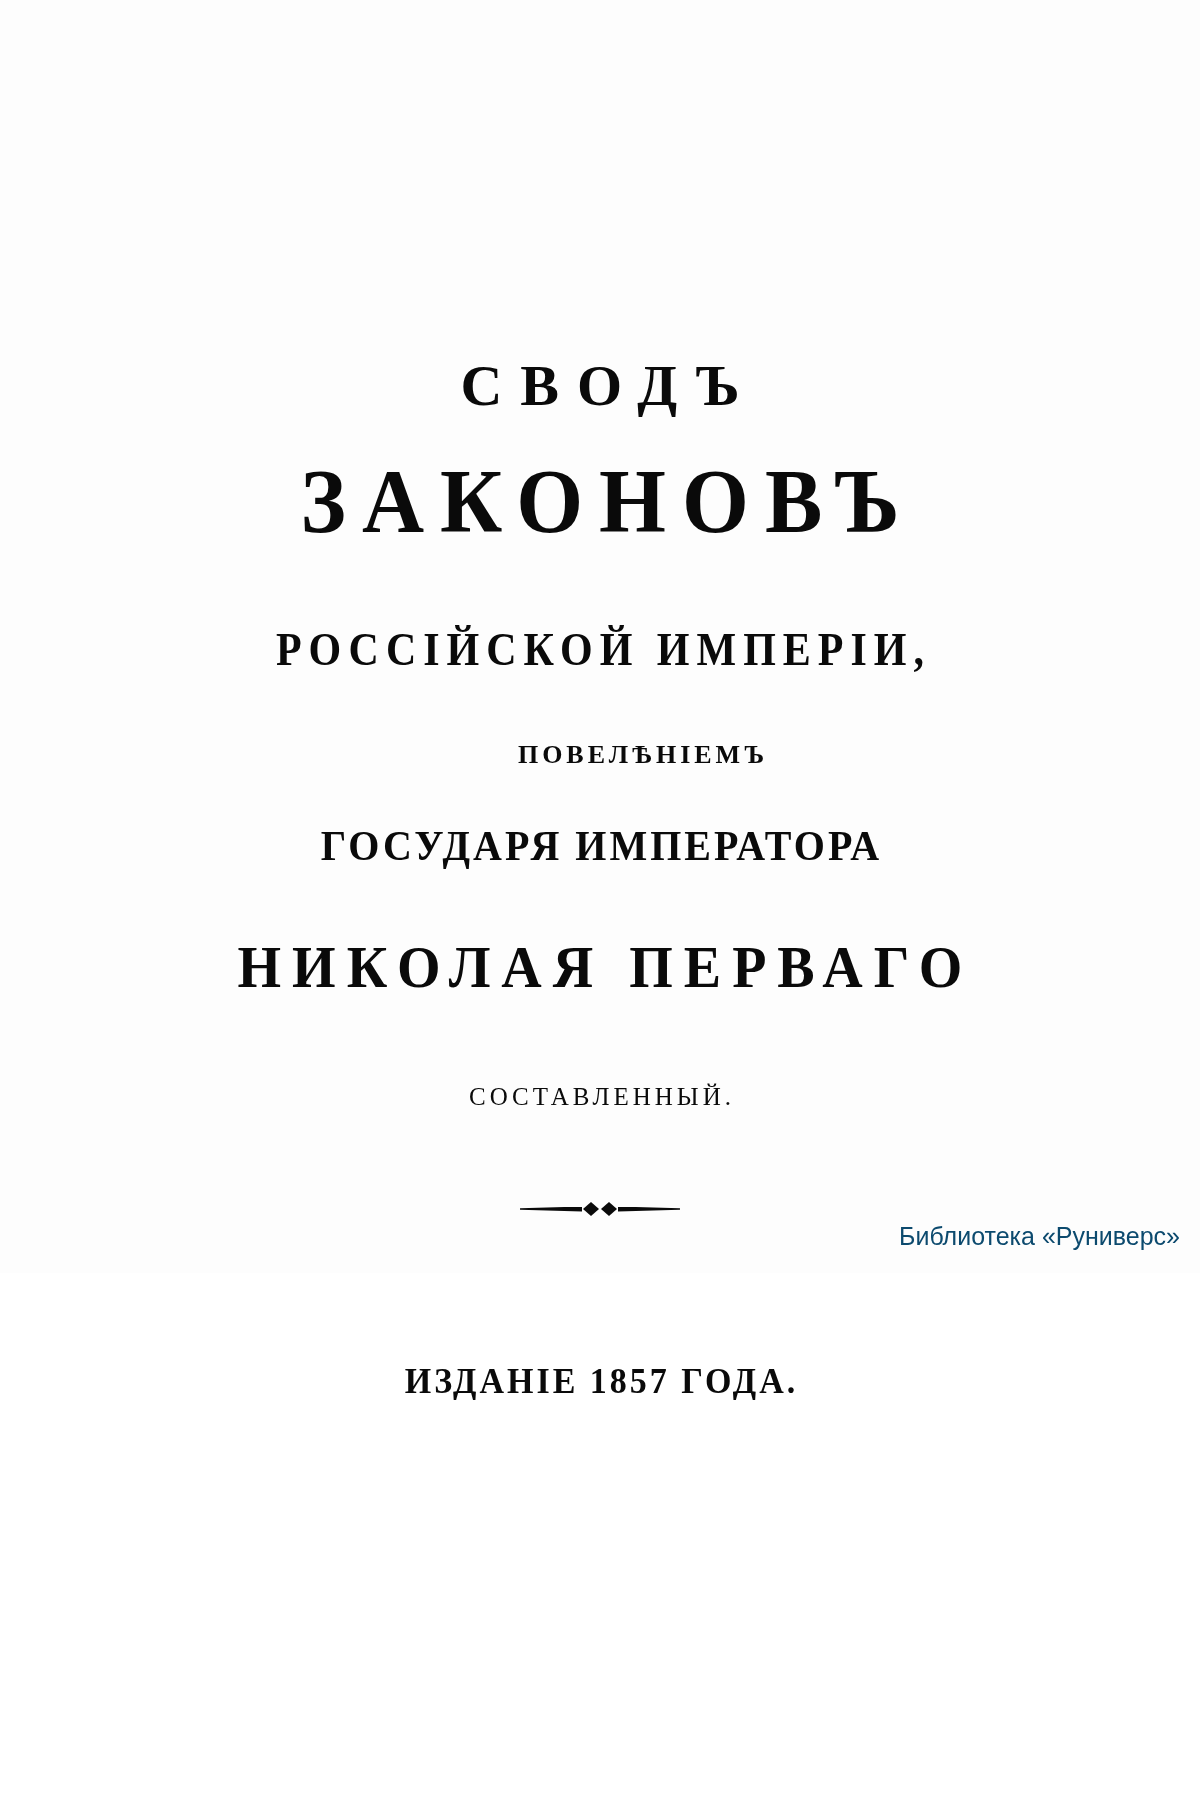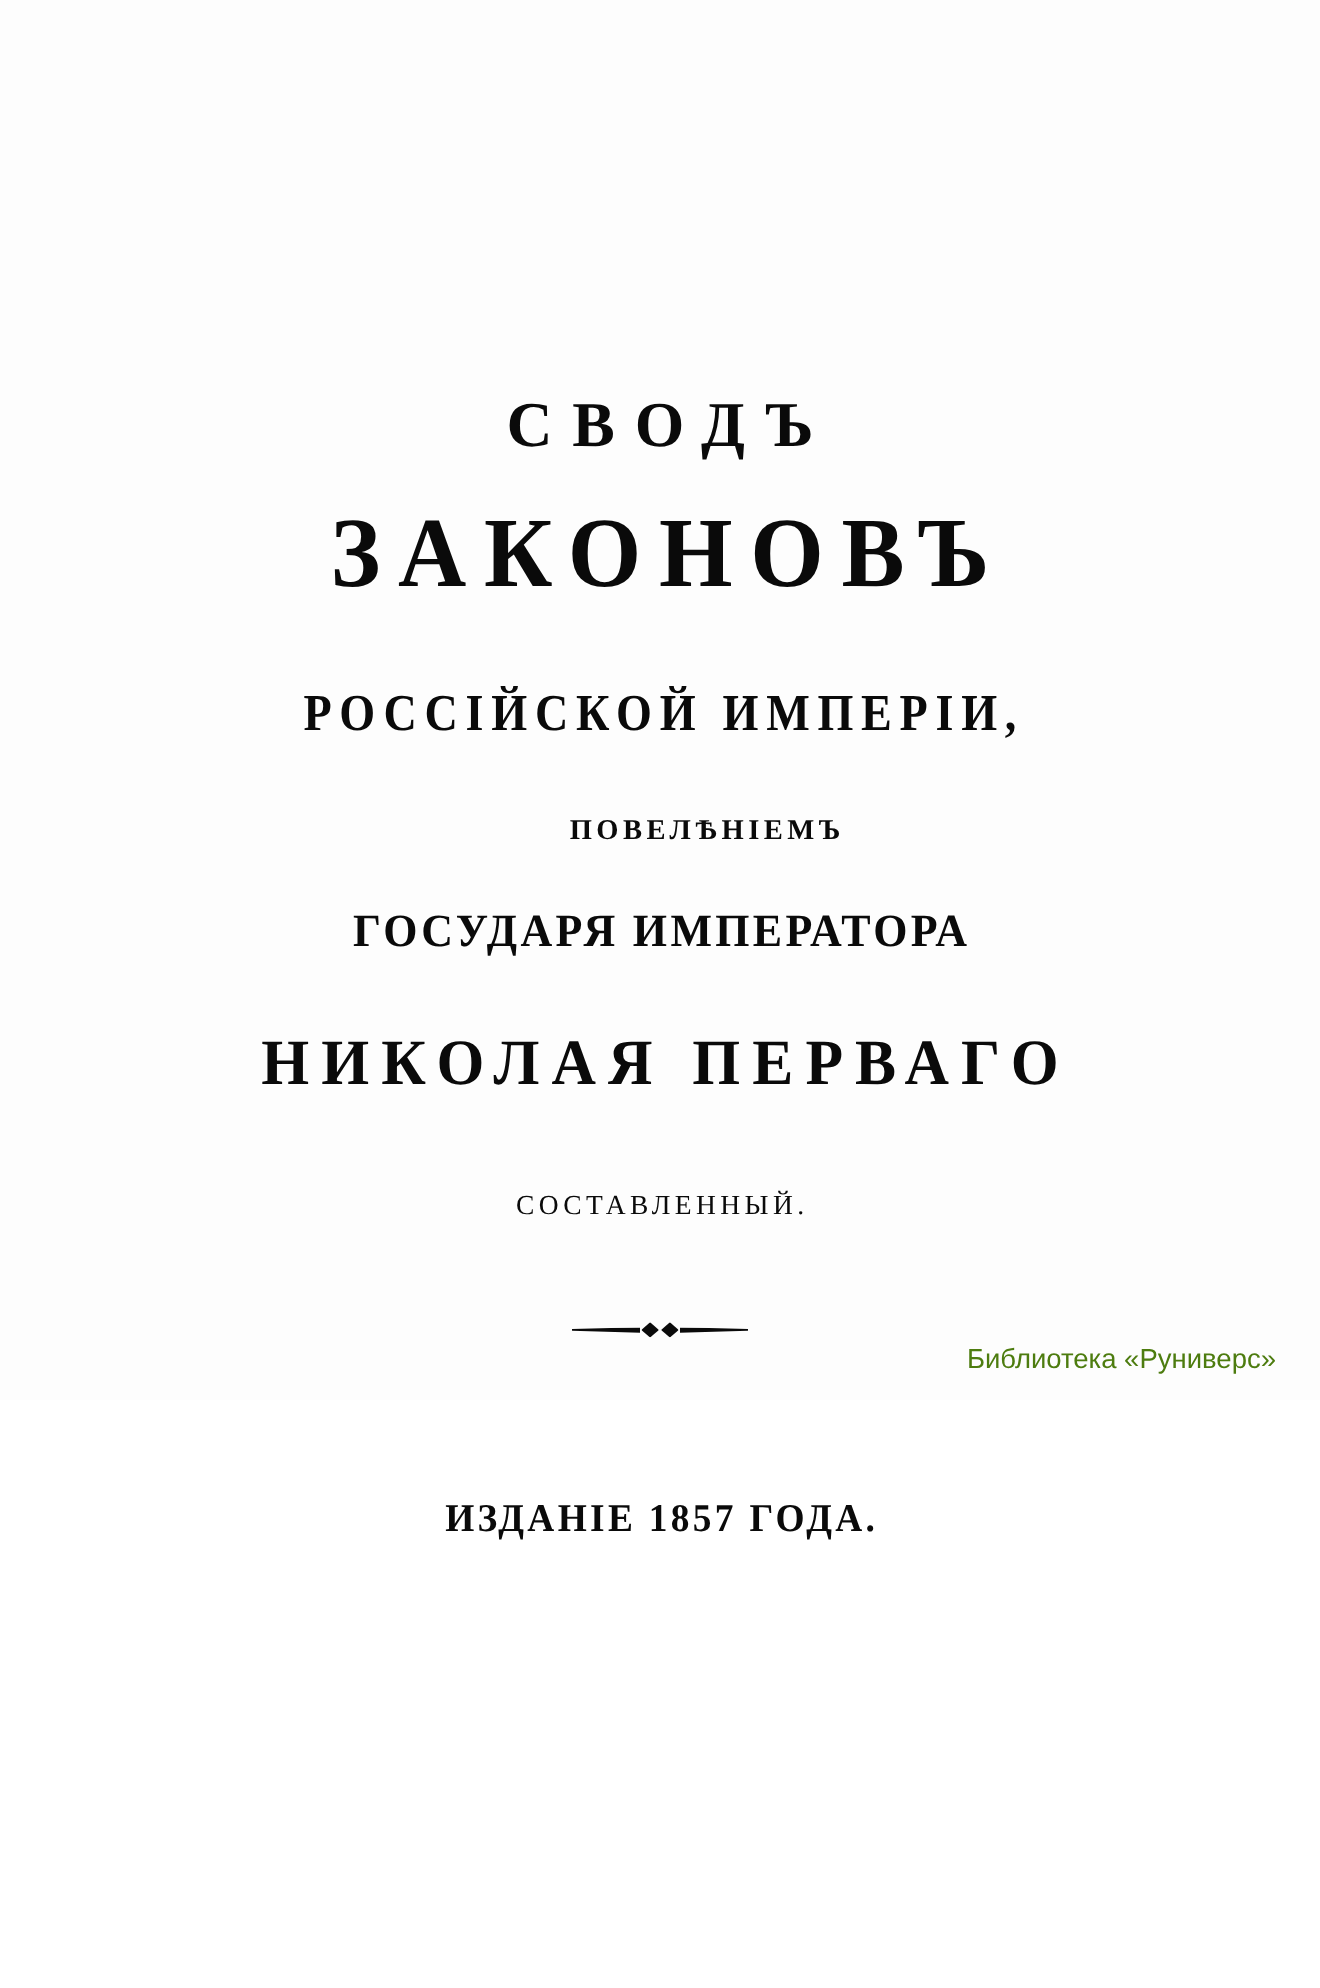--- a/index.html
+++ b/index.html
@@ -153,24 +153,24 @@
     top: 1362px;
     font-size: 34px;
     font-weight: 700;
     letter-spacing: 3px;
     text-indent: 3px;
     transform: scaleY(1.05);
   }
 
   .watermark {
     position: absolute;
-    right: 40px;
+    right: 20px;
     bottom: 22px;
     font-size: 25px;
-    color: #4d7c0f;
+    color: #0c4a6e;
     font-family: "Liberation Sans", sans-serif;
     white-space: nowrap;
   }
 </style>
 </head>
 <body>
 
 <div class="page">
 
   <div class="title-block">

